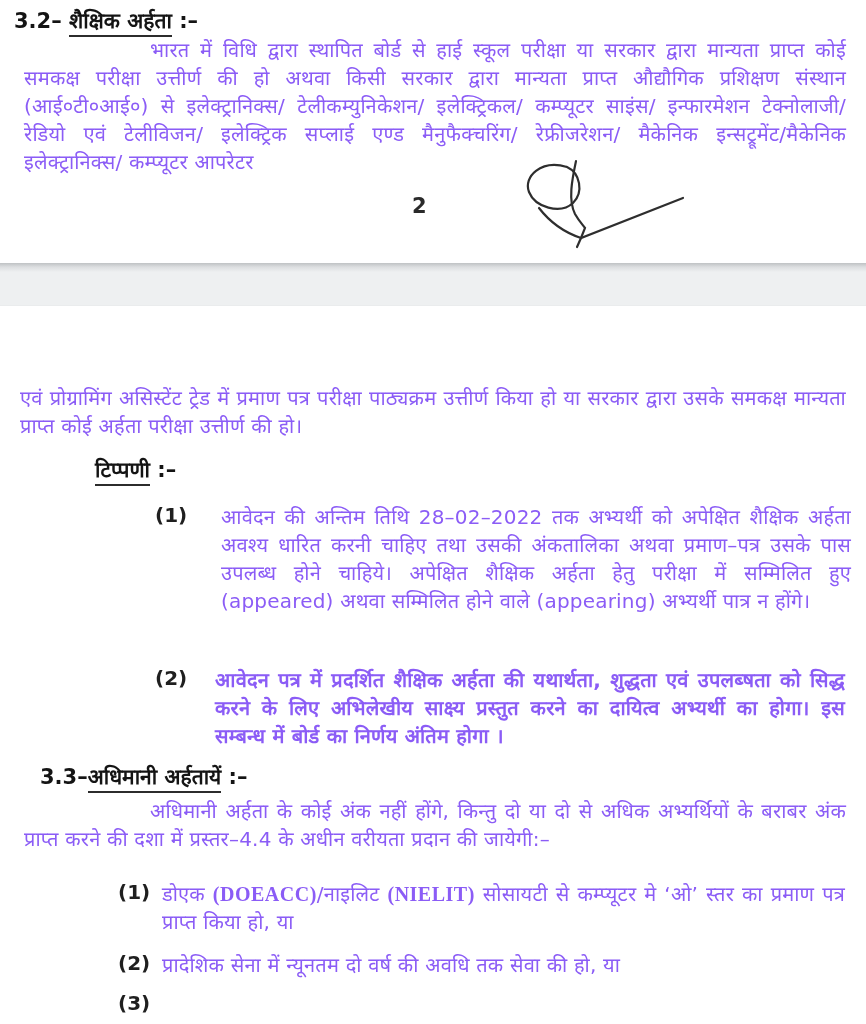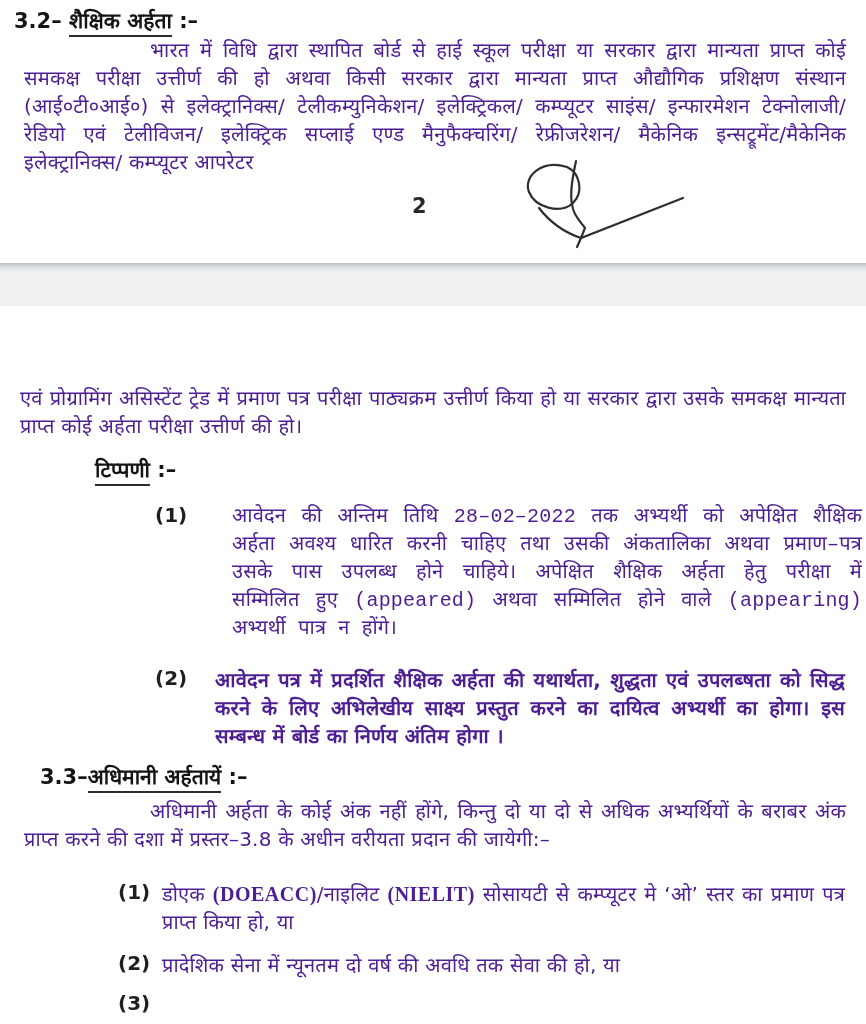--- a/index.html
+++ b/index.html
@@ -15,21 +15,21 @@
     overflow: hidden;
     background: #ffffff;
   }
   .abs { position: absolute; }
   .body-text {
     font-size: 20px;
     line-height: 28px;
     font-weight: 500;
     text-align: justify;
     text-align-last: left;
-    color: #4c1d95;
+    color: #8b5cf6;
     letter-spacing: 0.2px;
   }
   .heading {
     font-size: 21px;
     font-weight: 700;
     color: #141414;
     white-space: nowrap;
   }
   .underlined-title {
     border-bottom: 2px solid #2c2c2c;
@@ -88,31 +88,31 @@
   <div class="abs band"></div>
 
   <div class="abs body-text" style="left:20px; top:384px; width:826px;">एवं प्रोग्रामिंग असिस्टेंट ट्रेड में प्रमाण पत्र परीक्षा पाठ्यक्रम उत्तीर्ण किया हो या सरकार द्वारा उसके समकक्ष मान्यता प्राप्त कोई अर्हता परीक्षा उत्तीर्ण की हो।</div>
 
   <div class="abs heading" style="left:95px; top:455px;text-align:center;">
     <span class="underlined-title">टिप्पणी</span>
     <span>:–</span>
   </div>
 
   <div class="abs list-number" style="left:155px; top:503px;">(1)</div>
-  <div class="abs body-text" style="left:232px; top:503px; width:630px;font-family:Liberation Mono, monospace;">आवेदन की अन्तिम तिथि 28–02–2022 तक अभ्यर्थी को अपेक्षित शैक्षिक अर्हता अवश्य धारित करनी चाहिए तथा उसकी अंकतालिका अथवा प्रमाण–पत्र उसके पास उपलब्ध होने चाहिये। अपेक्षित शैक्षिक अर्हता हेतु परीक्षा में सम्मिलित हुए (appeared) अथवा सम्मिलित होने वाले (appearing) अभ्यर्थी पात्र न होंगे।</div>
+  <div class="abs body-text" style="left:221px; top:503px; width:630px;">आवेदन की अन्तिम तिथि 28–02–2022 तक अभ्यर्थी को अपेक्षित शैक्षिक अर्हता अवश्य धारित करनी चाहिए तथा उसकी अंकतालिका अथवा प्रमाण–पत्र उसके पास उपलब्ध होने चाहिये। अपेक्षित शैक्षिक अर्हता हेतु परीक्षा में सम्मिलित हुए (appeared) अथवा सम्मिलित होने वाले (appearing) अभ्यर्थी पात्र न होंगे।</div>
 
   <div class="abs list-number" style="left:155px; top:666px;">(2)</div>
   <div class="abs body-text darker" style="left:215px; top:666px; width:630px;">आवेदन पत्र में प्रदर्शित शैक्षिक अर्हता की यथार्थता, शुद्धता एवं उपलब्षता को सिद्ध करने के लिए अभिलेखीय साक्ष्य प्रस्तुत करने का दायित्व अभ्यर्थी का होगा। इस सम्बन्ध में बोर्ड का निर्णय अंतिम होगा ।</div>
 
   <div class="abs heading" style="left:40px; top:762px;">
     <span>3.3–</span><span class="underlined-title">अधिमानी अर्हतायें</span>
     <span>:–</span>
   </div>
 
-  <div class="abs body-text indent" style="left:24px; top:797px; width:822px;">अधिमानी अर्हता के कोई अंक नहीं होंगे, किन्तु दो या दो से अधिक अभ्यर्थियों के बराबर अंक प्राप्त करने की दशा में प्रस्तर–3.8 के अधीन वरीयता प्रदान की जायेगी:–</div>
+  <div class="abs body-text indent" style="left:24px; top:797px; width:822px;">अधिमानी अर्हता के कोई अंक नहीं होंगे, किन्तु दो या दो से अधिक अभ्यर्थियों के बराबर अंक प्राप्त करने की दशा में प्रस्तर–4.4 के अधीन वरीयता प्रदान की जायेगी:–</div>
 
   <div class="abs list-number" style="left:118px; top:880px;">(1)</div>
   <div class="abs body-text" style="left:162px; top:880px; width:683px;">
     <span>डोएक </span><span class="acronym-bold">(DOEACC)</span><span>/नाइलिट </span><span class="acronym-bold">(NIELIT)</span><span> सोसायटी से कम्प्यूटर मे ‘ओ’ स्तर का प्रमाण पत्र प्राप्त किया हो, या</span>
   </div>
 
   <div class="abs list-number" style="left:118px; top:951px;">(2)</div>
   <div class="abs body-text" style="left:162px; top:951px; width:690px;">प्रादेशिक सेना में न्यूनतम दो वर्ष की अवधि तक सेवा की हो, या</div>
 
   <div class="abs list-number" style="left:118px; top:991px;">(3)</div>

